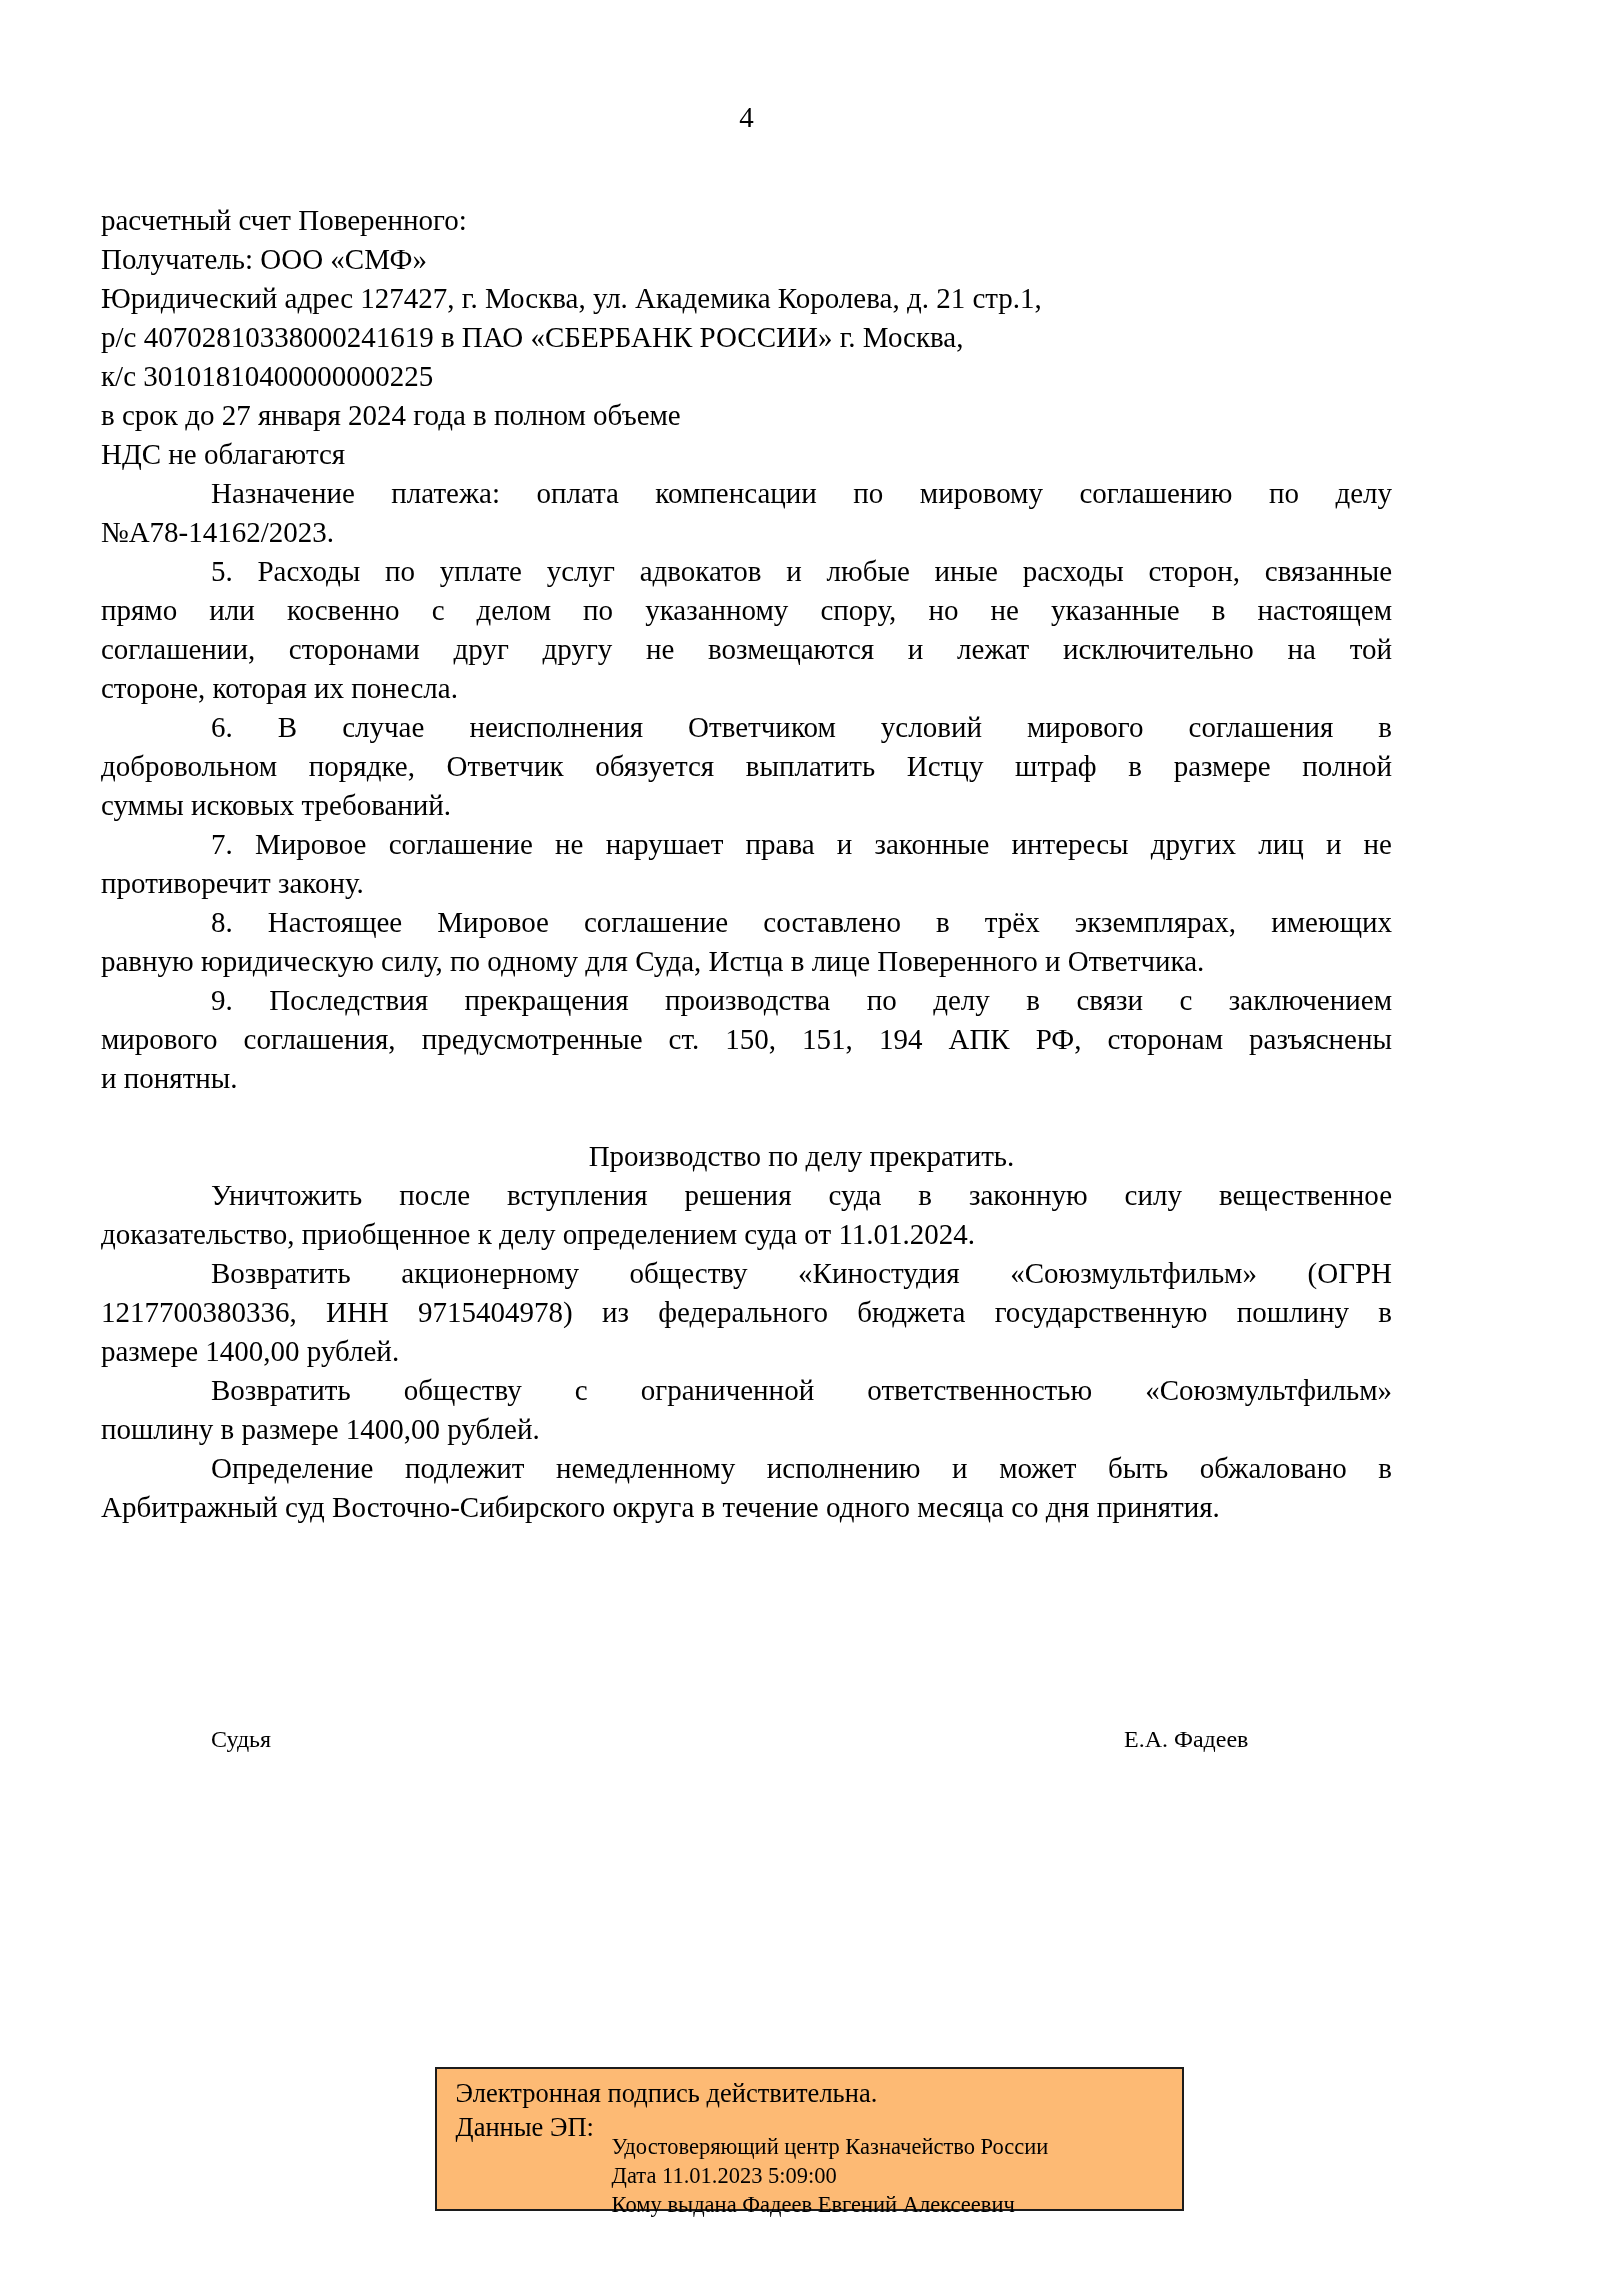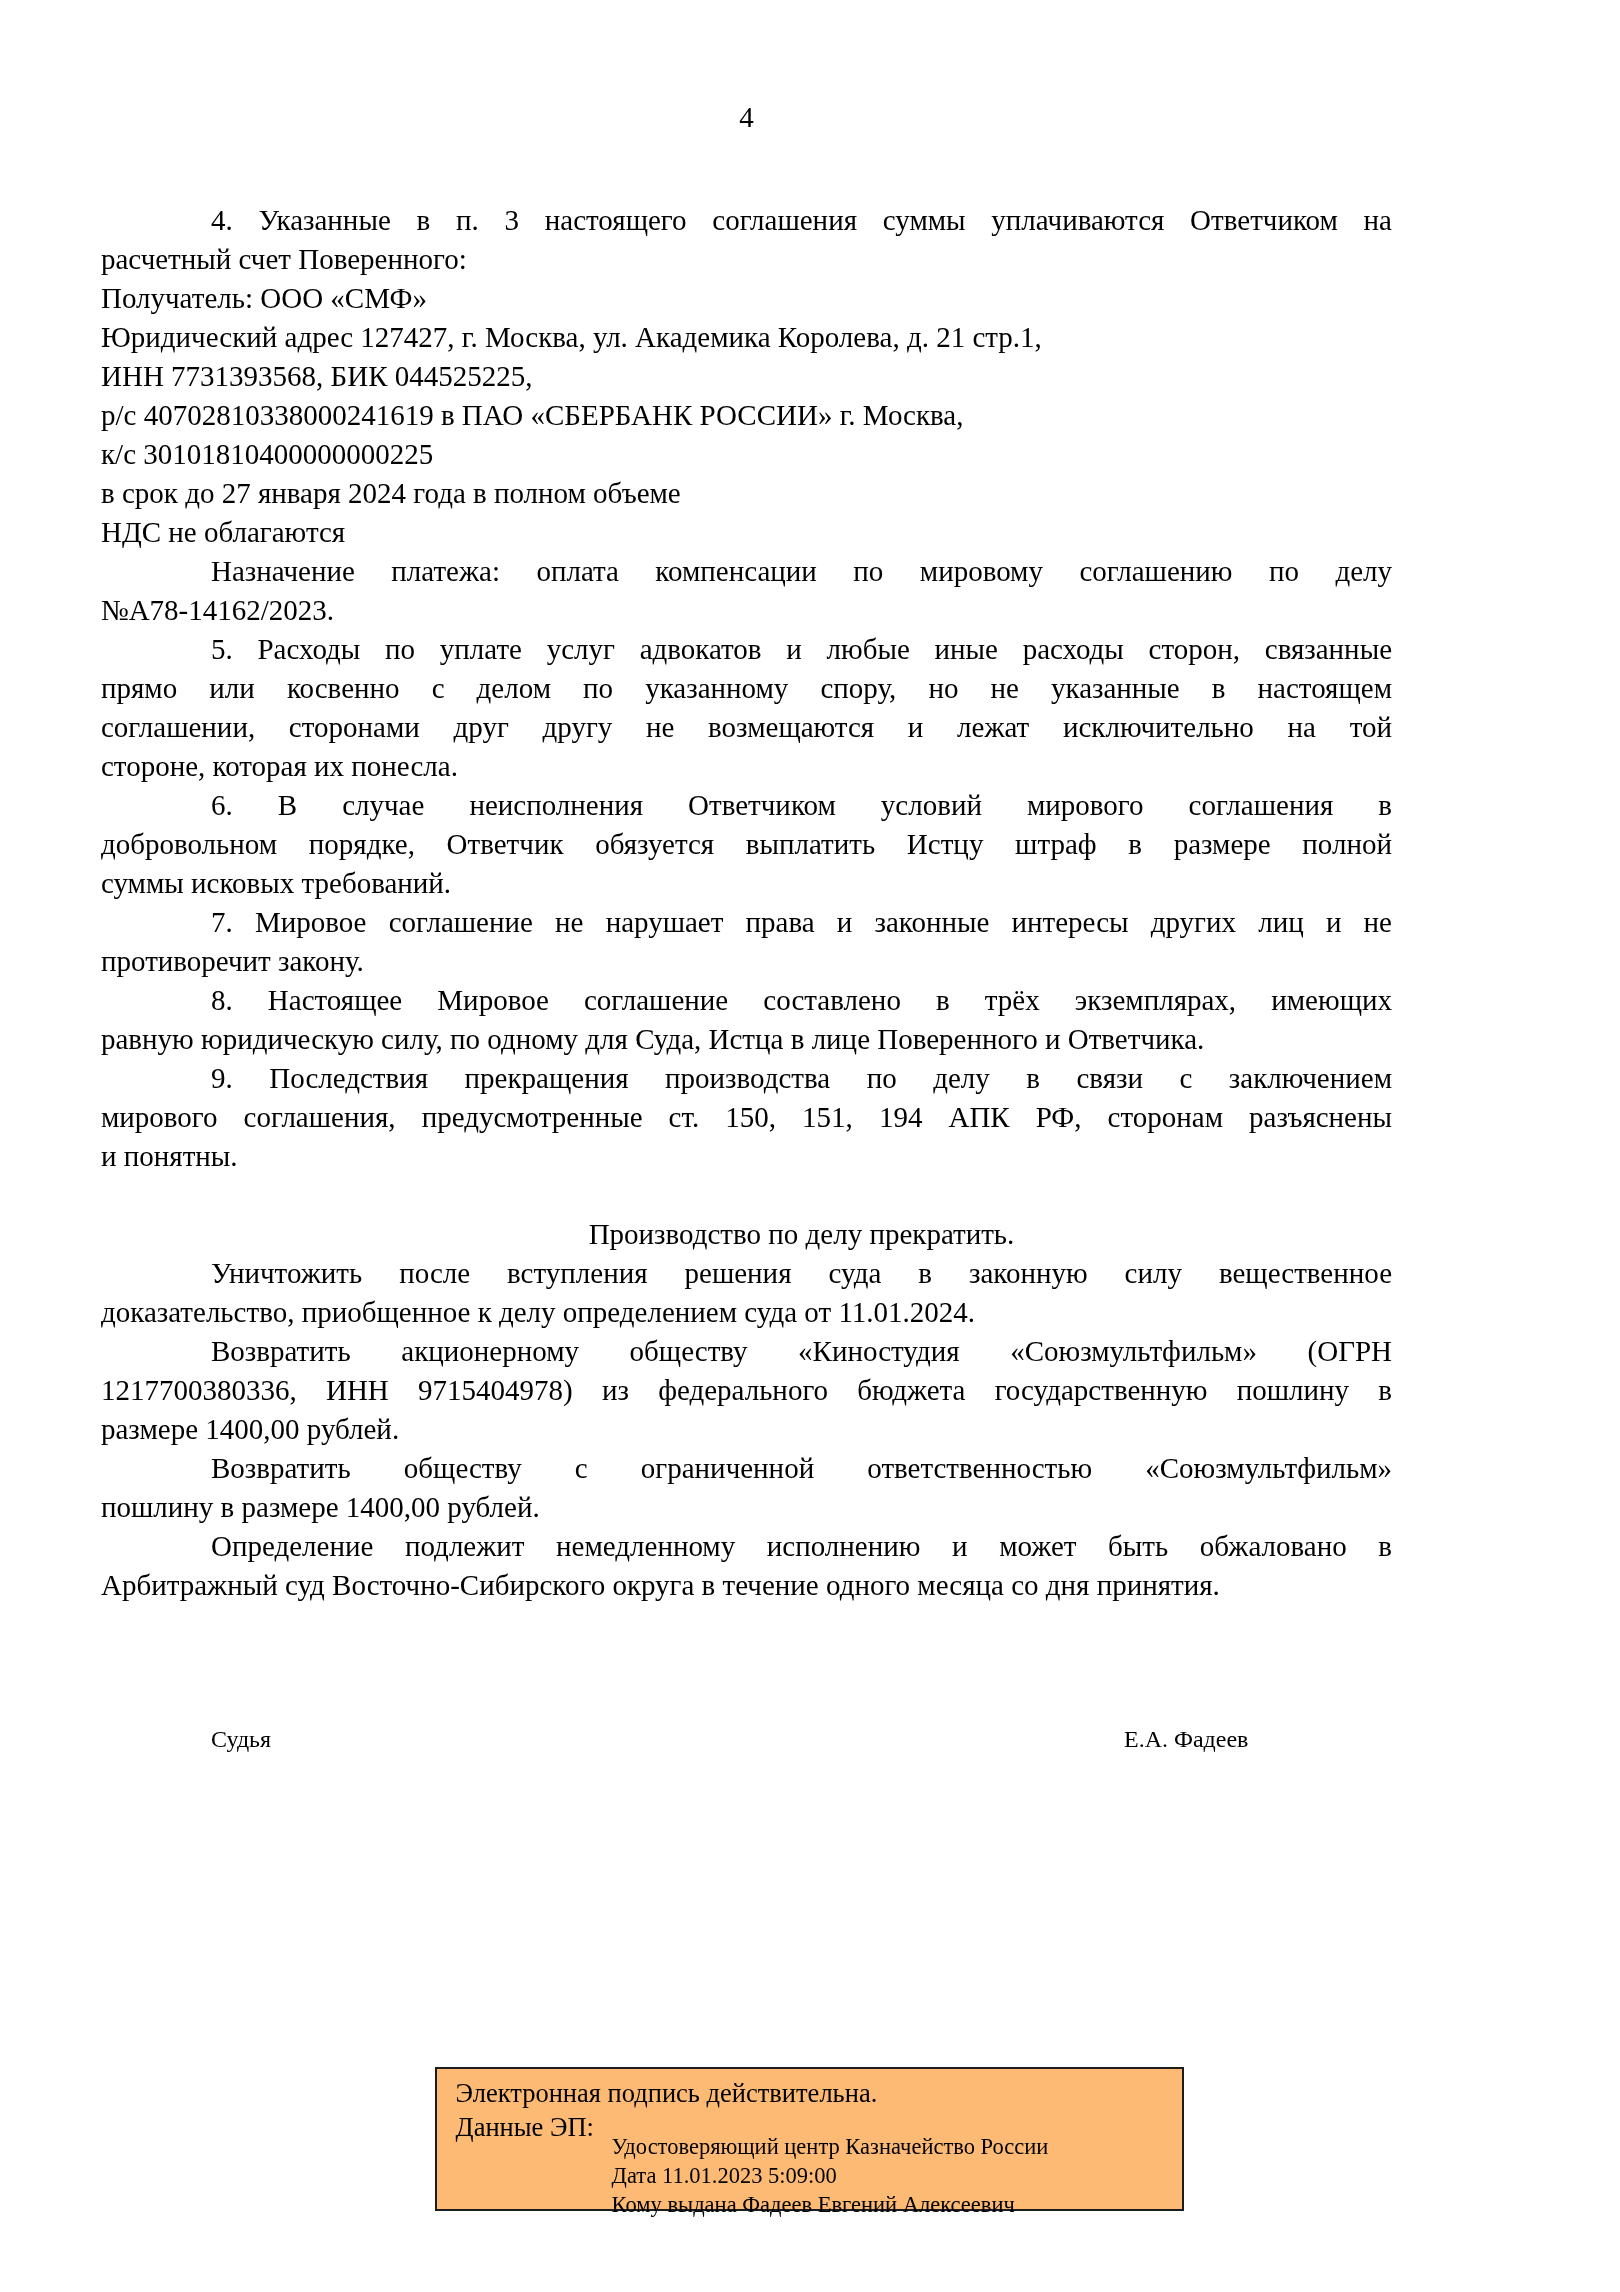--- a/index.html
+++ b/index.html
@@ -102,25 +102,23 @@
   }
 </style>
 </head>
 <body>
 
 <div class="page">
 
   <div class="page-number">4</div>
 
   <div class="doc-body">
-      <div class="line just ind">4. Указанные в п. 3 настоящего соглашения суммы уплачиваются Ответчиком на</div>
       <div class="line">расчетный счет Поверенного:</div>
       <div class="line">Получатель: ООО «СМФ»</div>
       <div class="line">Юридический адрес 127427, г. Москва, ул. Академика Королева, д. 21 стр.1,</div>
-      <div class="line">ИНН 7731393568, БИК 044525225,</div>
       <div class="line">р/с 40702810338000241619 в ПАО «СБЕРБАНК РОССИИ» г. Москва,</div>
       <div class="line">к/с 30101810400000000225</div>
       <div class="line">в срок до 27 января 2024 года в полном объеме</div>
       <div class="line">НДС не облагаются</div>
       <div class="line just ind">Назначение платежа: оплата компенсации по мировому соглашению по делу</div>
       <div class="line">№А78-14162/2023.</div>
       <div class="line just ind">5. Расходы по уплате услуг адвокатов и любые иные расходы сторон, связанные</div>
       <div class="line just">прямо или косвенно с делом по указанному спору, но не указанные в настоящем</div>
       <div class="line just">соглашении, сторонами друг другу не возмещаются и лежат исключительно на той</div>
       <div class="line">стороне, которая их понесла.</div>

